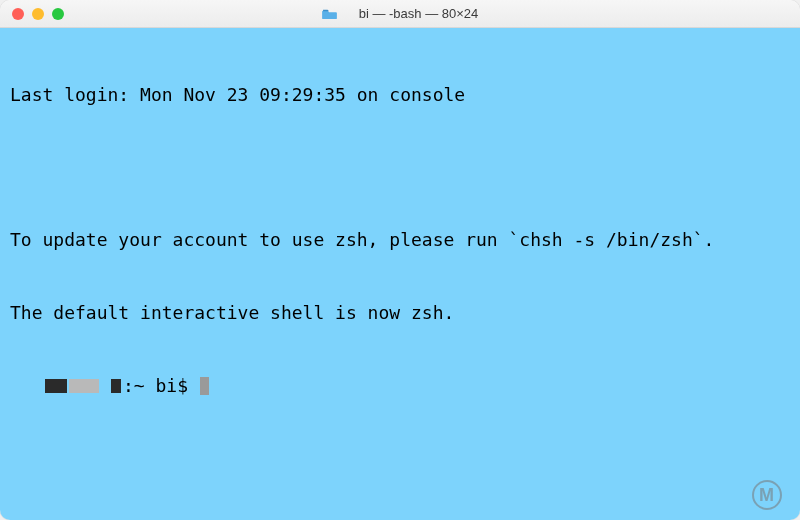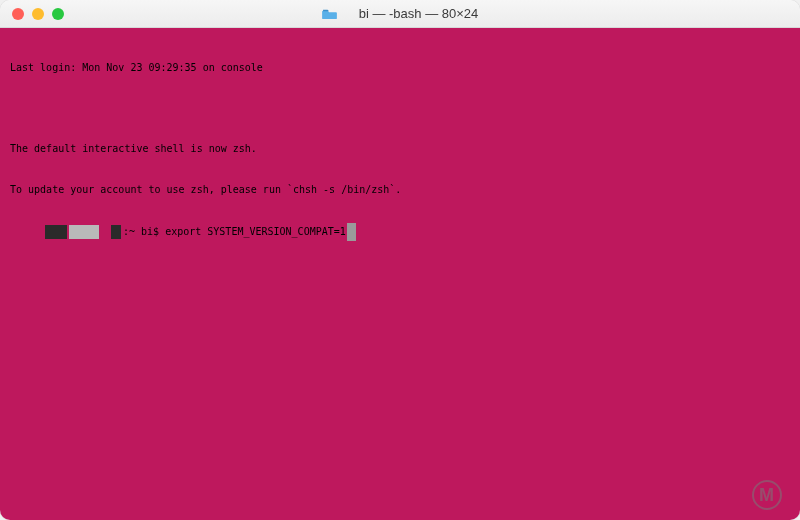--- a/index.html
+++ b/index.html
@@ -59,24 +59,24 @@
     }
     .folder-icon {
       width: 15px;
       height: 12px;
       display: inline-block;
     }
     .terminal-body {
       flex: 1;
       padding: 6px 10px;
       font-family: "Menlo", "SF Mono", "Monaco", monospace;
-      font-size: 10px;
+      font-size: 18px;
       line-height: 1.35;
       color: #000;
-      background: #be185d;
+      background: #7dd3fc;
       white-space: pre;
       overflow: hidden;
     }
     .line { white-space: pre; }
     .blank-line { height: 1.35em; }
     .prompt-line {
       display: flex;
       align-items: center;
       margin-left: 35px;
     }
@@ -141,28 +141,27 @@
           <path d="M1 2 h5 l1.5 1.5 H1 z" fill="#3d8fc9"></path>
         </svg>
       </span>
       <span>bi — -bash — 80×24</span>
     </div>
   </div>
 
   <div class="terminal-body">
     <div class="line">Last login: Mon Nov 23 09:29:35 on console</div>
     <div class="blank-line"></div>
+    <div class="line">To update your account to use zsh, please run `chsh -s /bin/zsh`.</div>
     <div class="line">The default interactive shell is now zsh.</div>
-    <div class="line">To update your account to use zsh, please run `chsh -s /bin/zsh`.</div>
     <div class="prompt-line">
       <span class="redact a"></span>
       <span class="redact b"></span>
       <span class="redact c"></span>
       <span>:~ bi$ </span>
-      <span>export SYSTEM_VERSION_COMPAT=1</span>
       <span class="cursor"></span>
     </div>
   </div>
 </div>
 
 <div class="watermark">
   <span class="m-icon">M</span>
 </div>
 
 </body></html>

